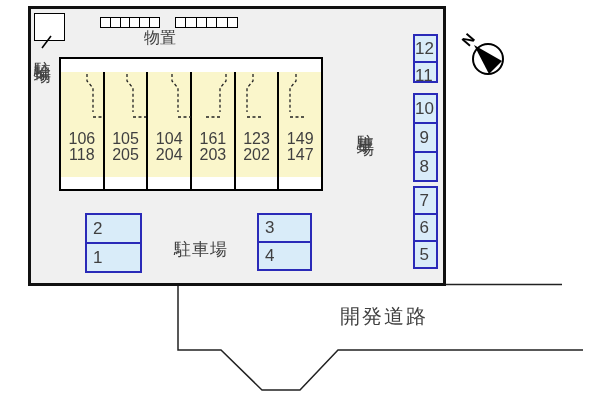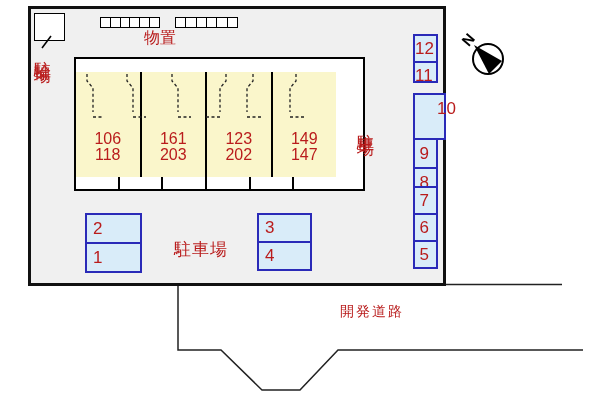--- a/index.html
+++ b/index.html
@@ -1,38 +1,38 @@
 <!DOCTYPE html>
 <html><head>
 <meta charset="utf-8">
 <style>
   html,body{margin:0;padding:0;background:#ffffff;}
   #canvas{
     position:relative;width:600px;height:400px;background:#ffffff;overflow:hidden;
-    font-family:"Liberation Sans","DejaVu Sans",sans-serif;color:#b91c1c;
+    font-family:"Liberation Sans","DejaVu Sans",sans-serif;color:#404040;
   }
   .abs{position:absolute;}
   
   #site{left:28px;top:6px;width:418px;height:280px;border:3px solid #111;
         background:#f0f0f0;box-sizing:border-box;z-index:1;}
   
   #bikeShed{left:34px;top:13px;width:31px;height:28px;background:#fff;
             border:1px solid #000;box-sizing:border-box;z-index:2;}
   .vlabel{writing-mode:vertical-rl;text-orientation:upright;letter-spacing:3px;
           line-height:1;z-index:3;white-space:nowrap;}
   #bikeLabel{left:34px;top:47px;font-size:17px;}
   
   .storageGroup{display:flex;height:11px;box-sizing:border-box;z-index:2;}
   #storage1{left:100px;top:17px;width:60px;}
   #storage2{left:175px;top:17px;width:63px;}
   .storageCell{flex:1;background:#fff;border:1px solid #000;margin-left:-1px;box-sizing:border-box;}
   .storageCell:first-child{margin-left:0;}
   #storageLabel{left:134px;top:28px;width:52px;text-align:center;font-size:16px;z-index:3;}
   
-  #building{left:74px;top:57px;width:291px;height:134px;border:2px solid #000;
+  #building{left:59px;top:57px;width:264px;height:134px;border:2px solid #000;
             background:#fff;box-sizing:border-box;z-index:2;}
   #unitRow{position:absolute;left:0;top:13px;width:260px;height:105px;display:flex;}
   .unit{flex:1;background:#faf6cb;border-left:2px solid #000;box-sizing:border-box;
         display:flex;flex-direction:column;justify-content:flex-end;align-items:center;
         padding-bottom:14px;}
   .unit:first-child{border-left:none;}
   .unitLine{font-size:16px;line-height:16px;text-align:center;}
   #balconyRow{position:absolute;left:0;top:118px;width:260px;height:12px;display:flex;}
   .balconyCell{flex:1;background:#fff;border-left:2px solid #000;box-sizing:border-box;}
   .balconyCell:first-child{border-left:none;}
@@ -40,21 +40,21 @@
   #parkRightLabel{left:357px;top:120px;font-size:17px;}
   .parkGroup{width:53px;z-index:2;}
   .parkCell{background:#d9ecf9;border:2px solid #2a2ab8;box-sizing:border-box;
             margin-top:-2px;font-size:17px;}
   .parkCell:first-child{margin-top:0;}
   .parkCell.right{text-align:right;padding-right:7px;margin-left:28px;}
   .parkCell.left{text-align:left;padding-left:6px;}
   #parkBottomLabel{left:168px;top:238px;width:66px;text-align:center;
                    font-size:17px;letter-spacing:1px;z-index:3;}
   
-  #roadLabel{left:340px;top:303px;font-size:14px;letter-spacing:2px;z-index:3;}
+  #roadLabel{left:340px;top:303px;font-size:20px;letter-spacing:2px;z-index:3;}
   
   #overlay{left:0;top:0;width:600px;height:400px;z-index:6;pointer-events:none;}
 </style>
 </head>
 <body>
 
 <div id="canvas">
 
   <div id="site" class="abs"></div>
 
@@ -79,20 +79,28 @@
     </div>
   <div id="storageLabel" class="abs">物置</div>
 
   <div id="building" class="abs">
     <div id="unitRow">
         <div class="unit">
           <div class="unitLine">106</div>
           <div class="unitLine">118</div>
         </div>
         <div class="unit">
+          <div class="unitLine">105</div>
+          <div class="unitLine">205</div>
+        </div>
+        <div class="unit">
+          <div class="unitLine">104</div>
+          <div class="unitLine">204</div>
+        </div>
+        <div class="unit">
           <div class="unitLine">161</div>
           <div class="unitLine">203</div>
         </div>
         <div class="unit">
           <div class="unitLine">123</div>
           <div class="unitLine">202</div>
         </div>
         <div class="unit">
           <div class="unitLine">149</div>
           <div class="unitLine">147</div>
@@ -108,21 +116,21 @@
       </div>
   </div>
 
   <div id="parkRightLabel" class="abs vlabel">駐車場</div>
   <div id="parkRightGroups">
       <div class="abs parkGroup" style="left: 385px; top: 34px;">
         <div class="parkCell right" style="height: 29px; line-height: 25px;"><span>12</span></div>
         <div class="parkCell right" style="height: 22px; line-height: 25px;"><span>11</span></div>
       </div>
       <div class="abs parkGroup" style="left: 385px; top: 93px;">
-        <div class="parkCell right" style="height: 47px; line-height: 27px; padding-left: 22px;"><span>10</span></div>
+        <div class="parkCell right" style="height: 31px; line-height: 27px;"><span>10</span></div>
         <div class="parkCell right" style="height: 31px; line-height: 27px;"><span>9</span></div>
         <div class="parkCell right" style="height: 31px; line-height: 27px;"><span>8</span></div>
       </div>
       <div class="abs parkGroup" style="left: 385px; top: 186px;">
         <div class="parkCell right" style="height: 29px; line-height: 25px;"><span>7</span></div>
         <div class="parkCell right" style="height: 29px; line-height: 25px;"><span>6</span></div>
         <div class="parkCell right" style="height: 29px; line-height: 25px;"><span>5</span></div>
       </div>
     </div>
 

